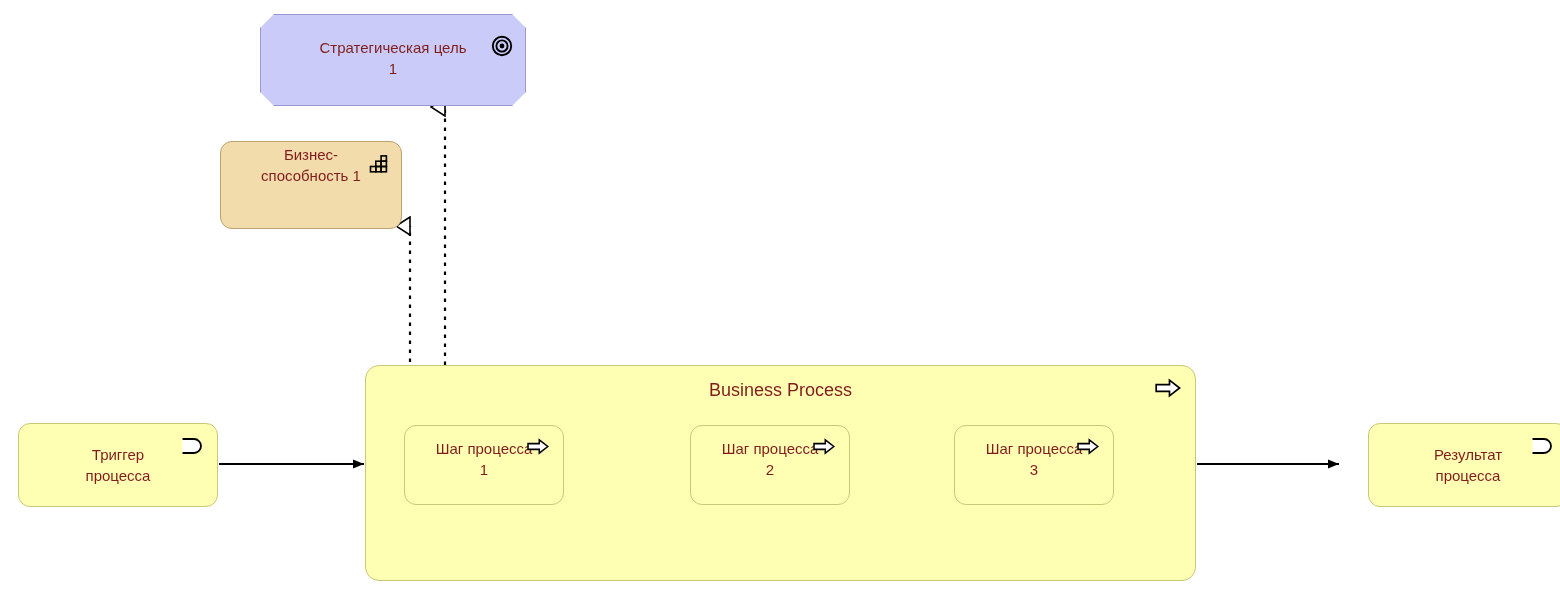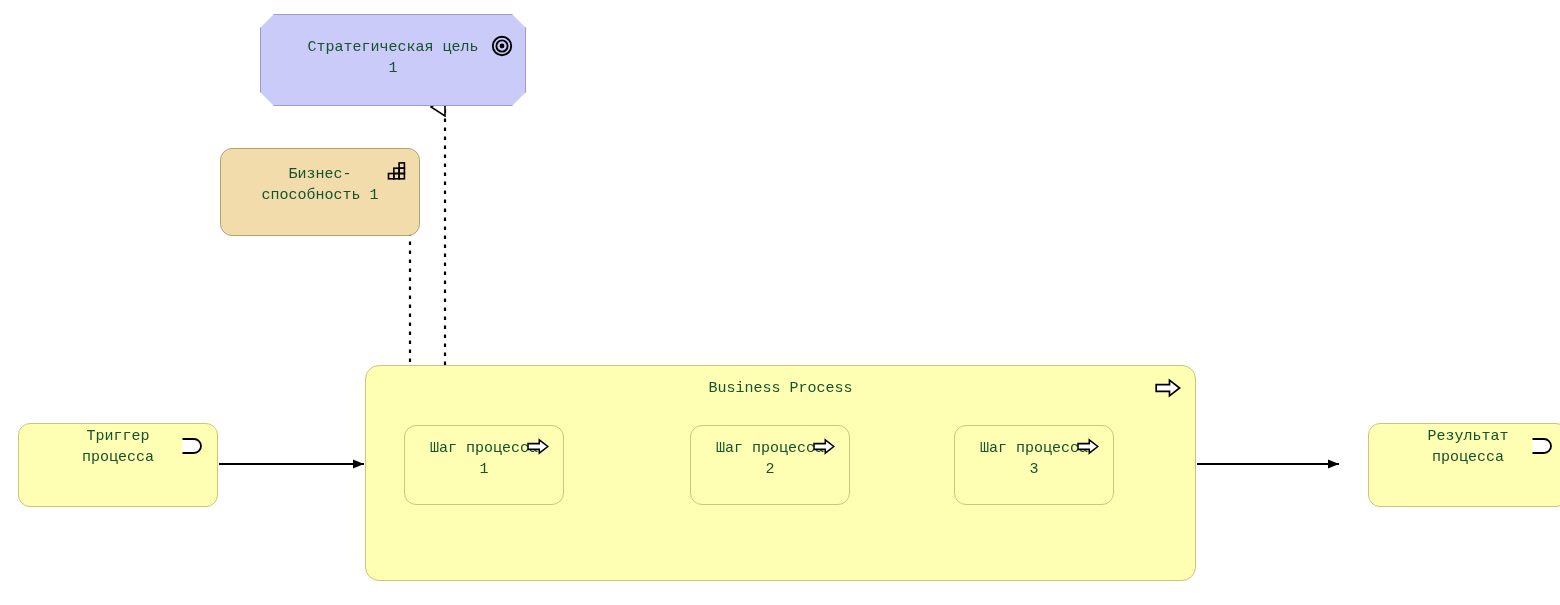--- a/index.html
+++ b/index.html
@@ -28,65 +28,64 @@
   .node {
     position: absolute;
     box-sizing: border-box;
     display: flex;
     flex-direction: column;
     align-items: center;
     justify-content: flex-start;
   }
   .node-label {
     font-size: 15px;
-    color: #14532d;
+    color: #7f1d1d;
     text-align: center;
     line-height: 1.42;
     white-space: pre-line;
     padding: 0 6px;
     position: relative;
     z-index: 2;
-    font-family: Liberation Mono, monospace;
   }
   
   .goal {
     left: 260px;
     top: 14px;
     width: 266px;
     height: 92px;
     background: #cbcbf9;
     border: 1px solid #9a9ad0;
     clip-path: polygon(14px 0, calc(100% - 14px) 0, 100% 14px, 100% calc(100% - 14px),
                        calc(100% - 14px) 100%, 14px 100%, 0 calc(100% - 14px), 0 14px);
     padding-top: 22px;
   }
   
   .capability {
     left: 220px;
-    top: 148px;
-    width: 200px;
+    top: 141px;
+    width: 182px;
     height: 88px;
     background: #f2dcab;
     border: 1px solid #b9a371;
     border-radius: 12px;
-    padding-top: 15px;
+    padding-top: 2px;
   }
   
   .process-container {
     left: 365px;
     top: 365px;
     width: 831px;
     height: 216px;
     background: #ffffb4;
     border: 1px solid #c8c878;
     border-radius: 14px;
     padding-top: 12px;
   }
   .process-container > .node-label {
-    font-size: 15px;
+    font-size: 18px;
     text-align: right;
   }
   
   .step {
     top: 425px;
     width: 160px;
     height: 80px;
     background: #ffffb4;
     border: 1px solid #c8c878;
     border-radius: 12px;
@@ -96,21 +95,21 @@
   .step.s2 { left: 690px; }
   .step.s3 { left: 954px; }
   
   .event {
     top: 423px;
     width: 200px;
     height: 84px;
     background: #ffffb4;
     border: 1px solid #c8c878;
     border-radius: 12px;
-    padding-top: 2px;
+    padding-top: 20px;
   }
   .event.trigger { left: 18px; }
   .event.result  { left: 1368px; }
 
   
   .icon {
     position: absolute;
     z-index: 3;
   }
   .icon svg { display: block; }

